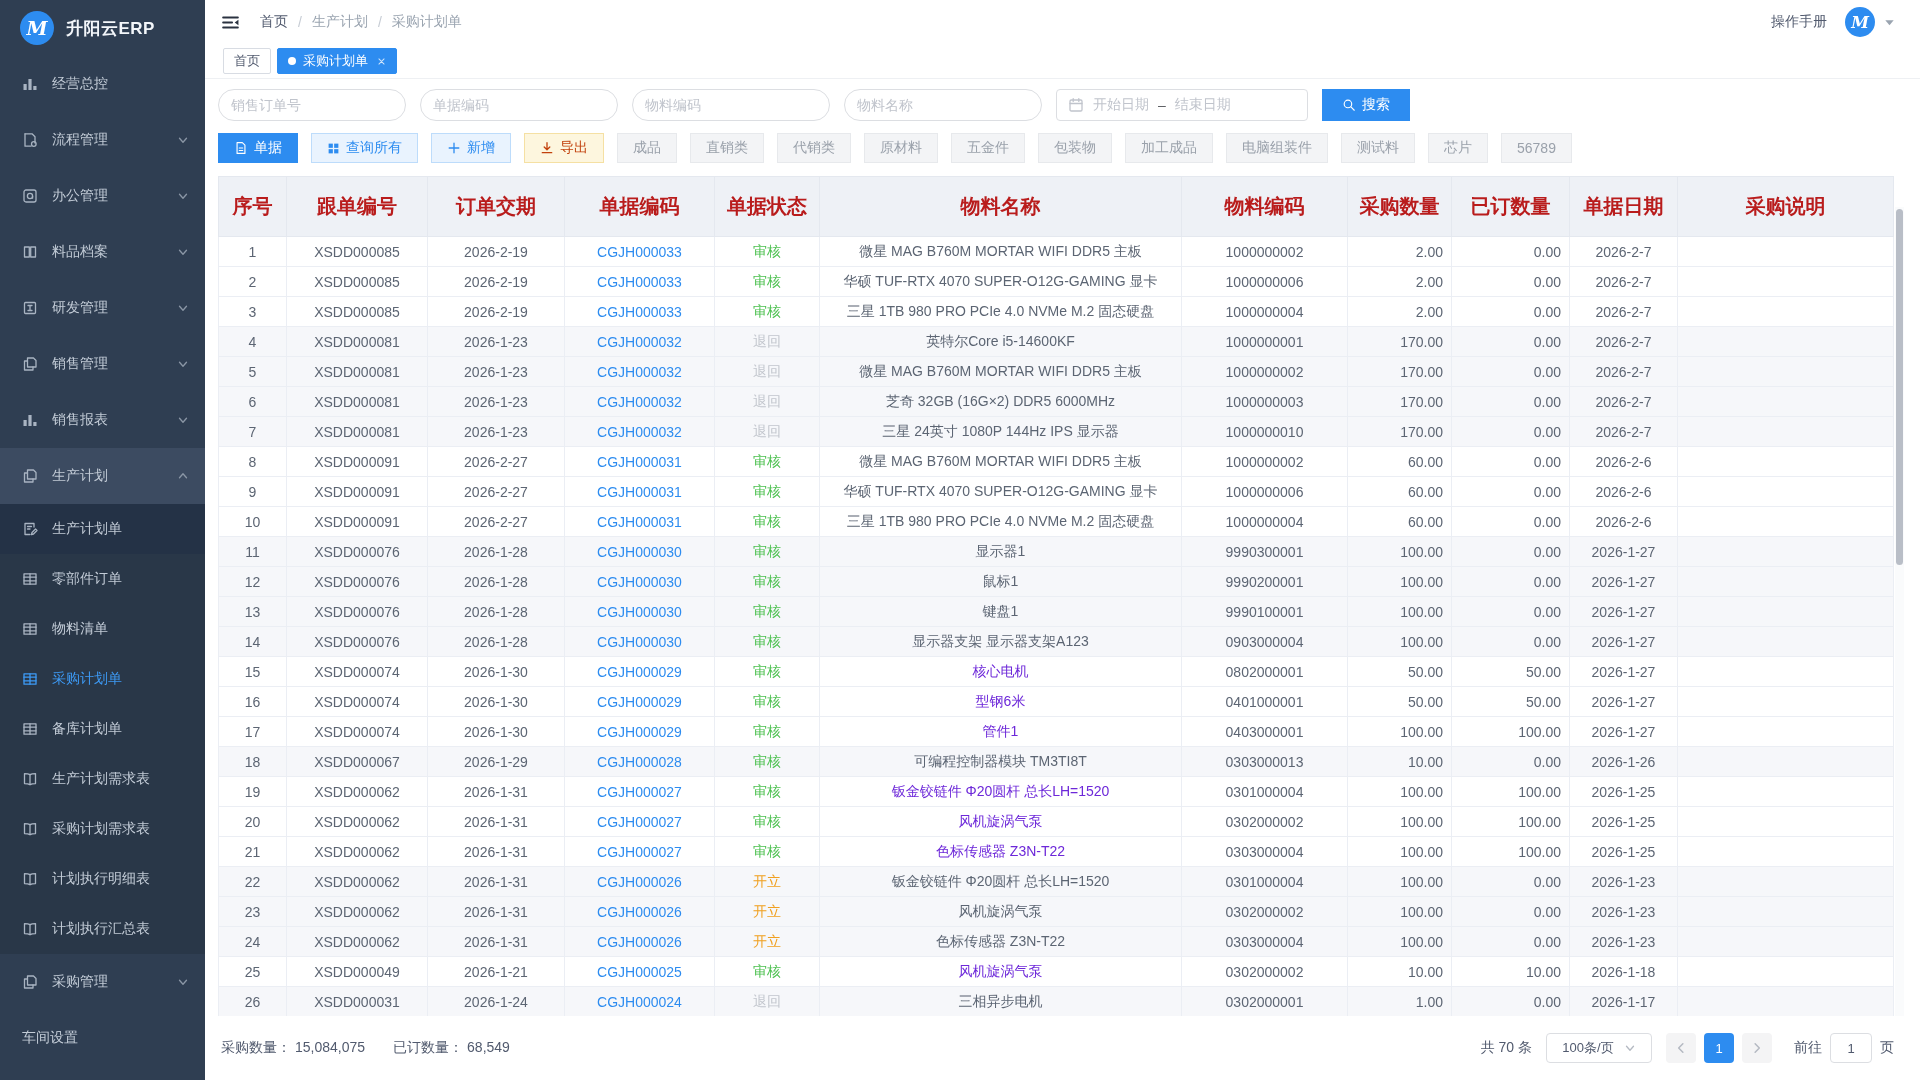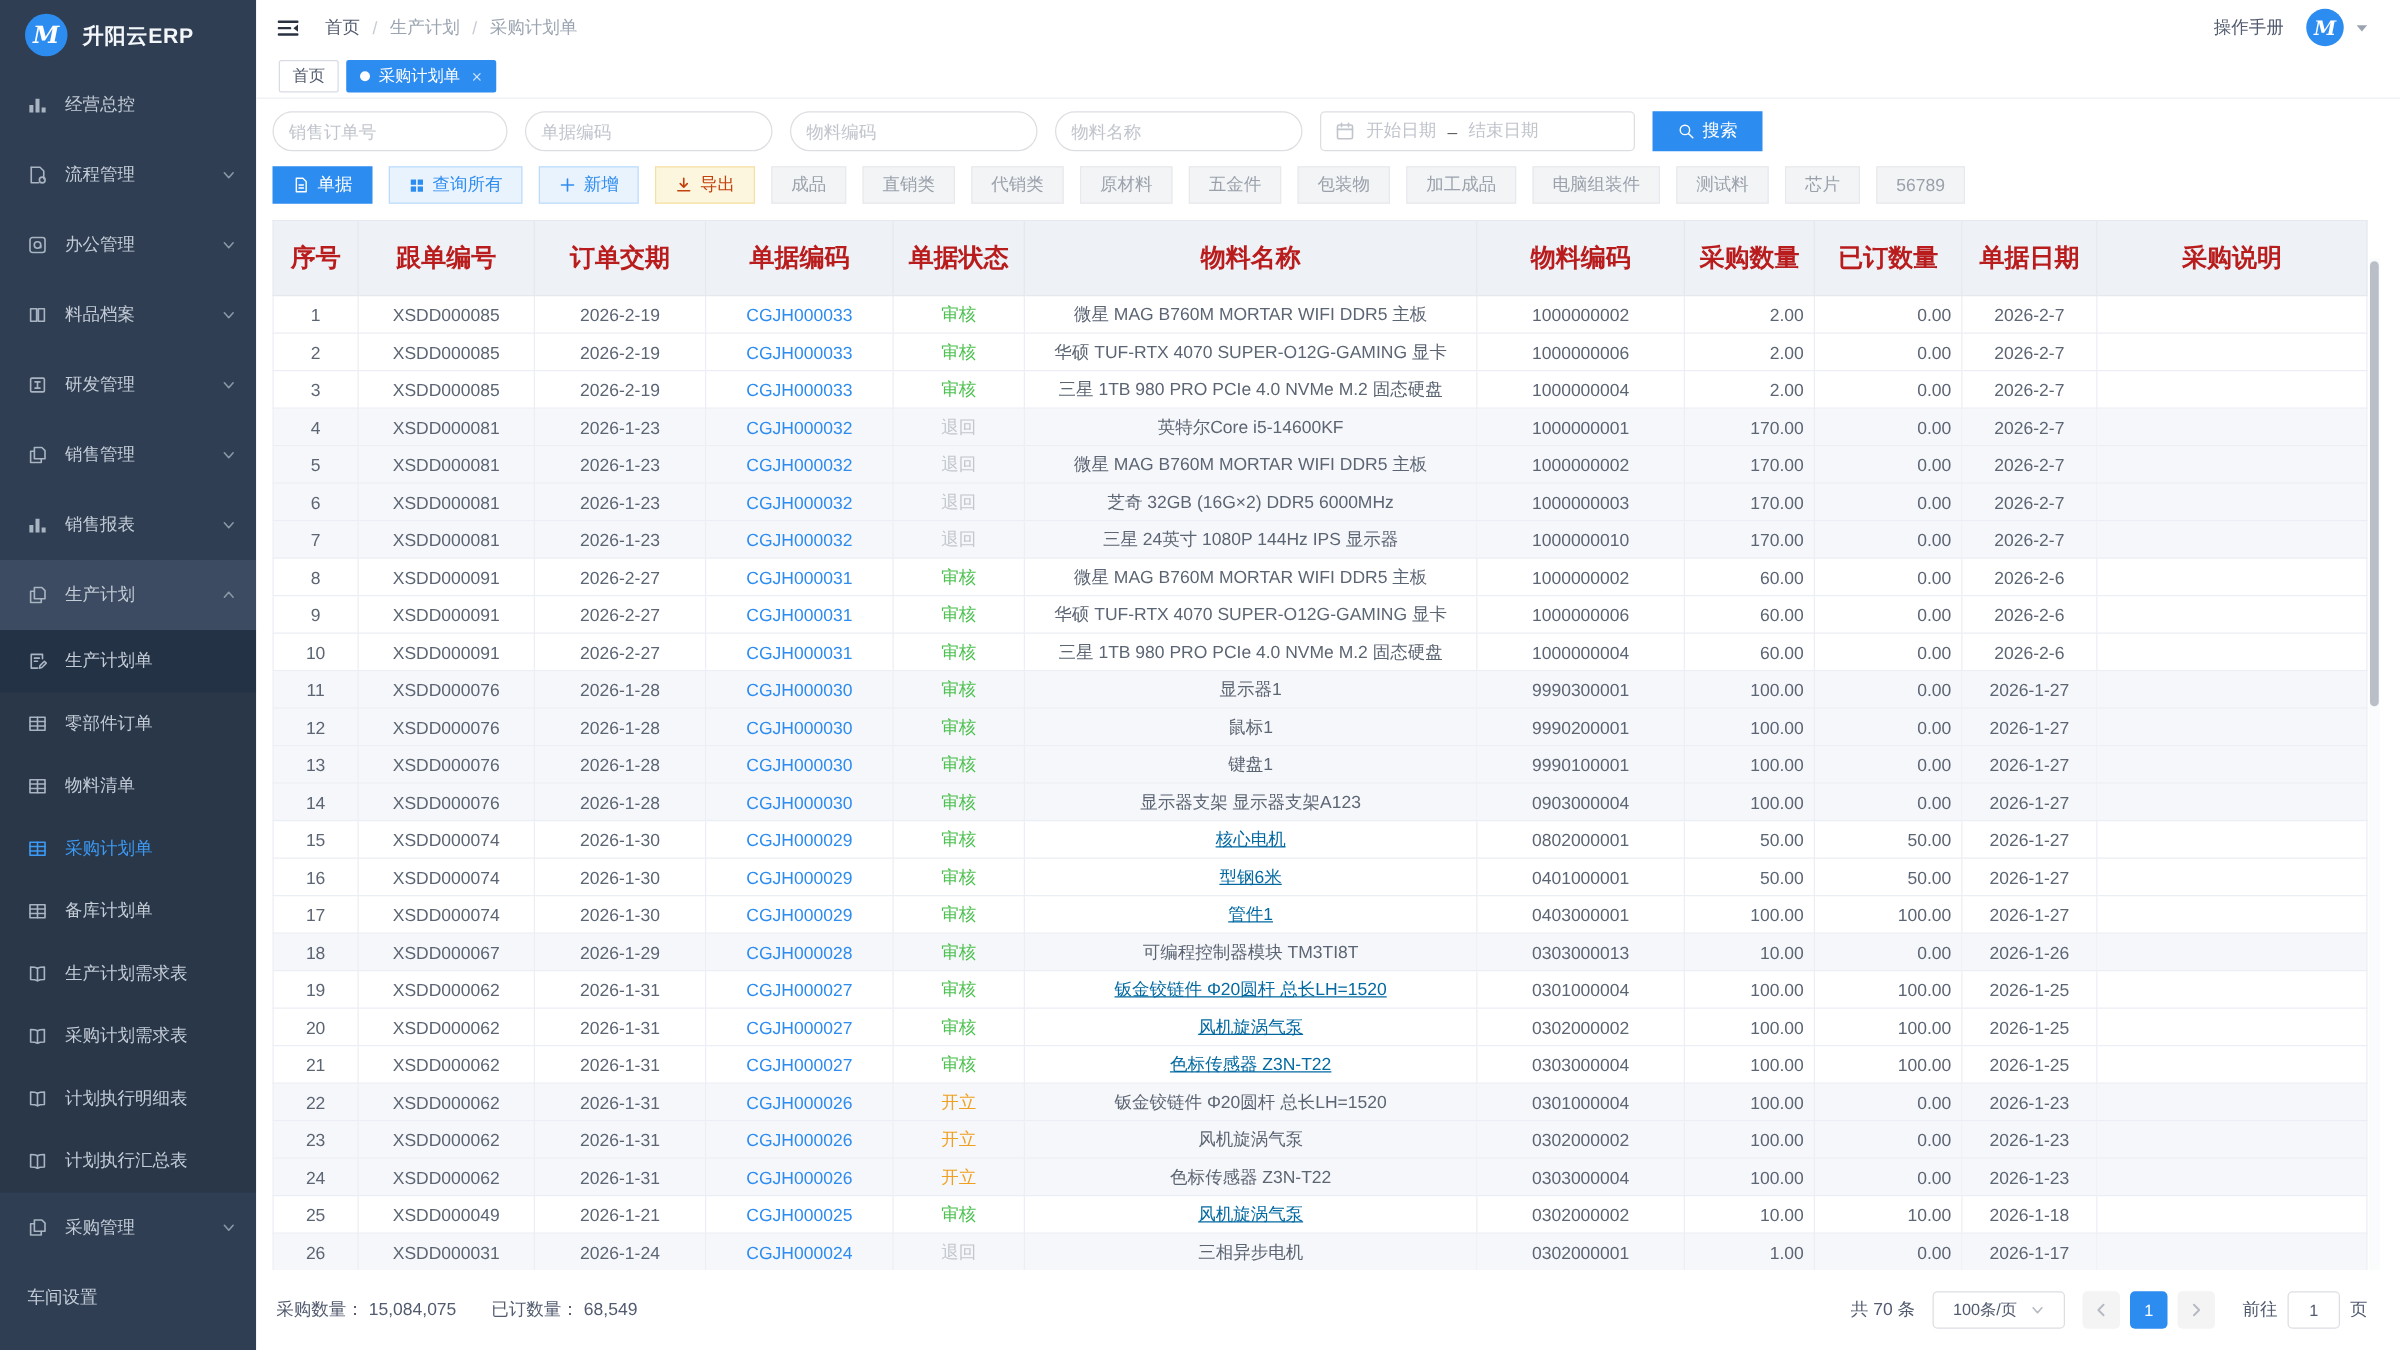--- a/index.html
+++ b/index.html
@@ -79,21 +79,21 @@
   th { background:#eef1f6; font-weight:bold; color:#b91c1c; border:1px solid #e4e8ef; height:31px;
     font-size:20px; padding:16px 8px; white-space:nowrap; }
   td { border:1px solid #ebeef4; height:30px; font-size:14px; color:#5c6573; text-align:center;
     padding:0 8px; white-space:nowrap; overflow:hidden; text-overflow:ellipsis; background:#fff; }
   tr.shade td { background:#f6f7fa; }
   td.al-right { text-align:right; }
   td.link { color:#2d8cf0; cursor:pointer; }
   td.st-g { color:#4cc04f; }
   td.st-r { color:#c2c6cd; }
   td.st-o { color:#f0a020; }
-  td.green { color:#0369a1;text-decoration:underline; }
+  td.green { color:#6d28d9; }
   .vthumb { position:absolute; right:-9px; top:33px; width:7px; height:356px; border-radius:4px;
     background:#b9bec7; }
   .vtrack { position:absolute; right:-10px; top:31px; bottom:0; width:9px; background:#fafbfc; }
 
   
   .footer { height:64px; flex-shrink:0; display:flex; align-items:center; padding:0 26px 0 16px;
     color:#515a6e; font-size:14px; }
   .stats { display:flex; gap:28px; }
   .stat { display:flex; gap:4px; }
   .pager { margin-left:auto; display:flex; align-items:center; gap:14px; }

